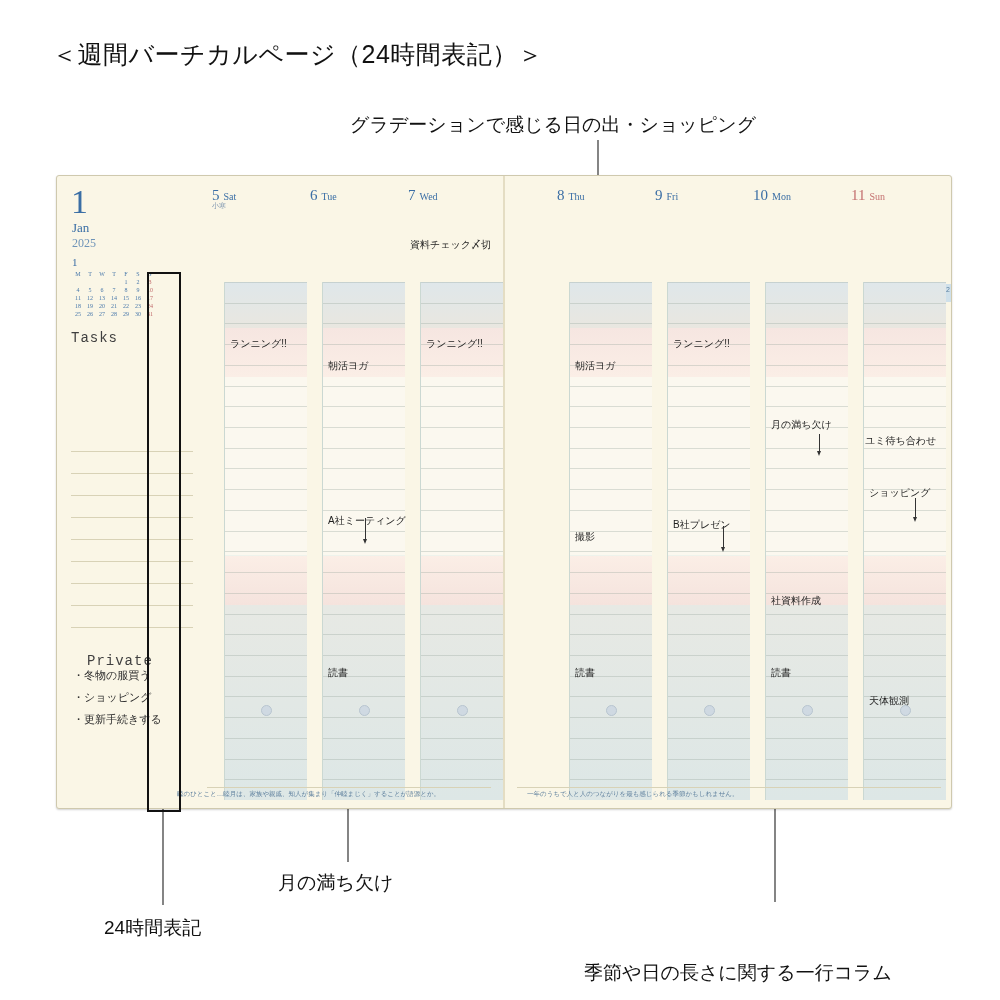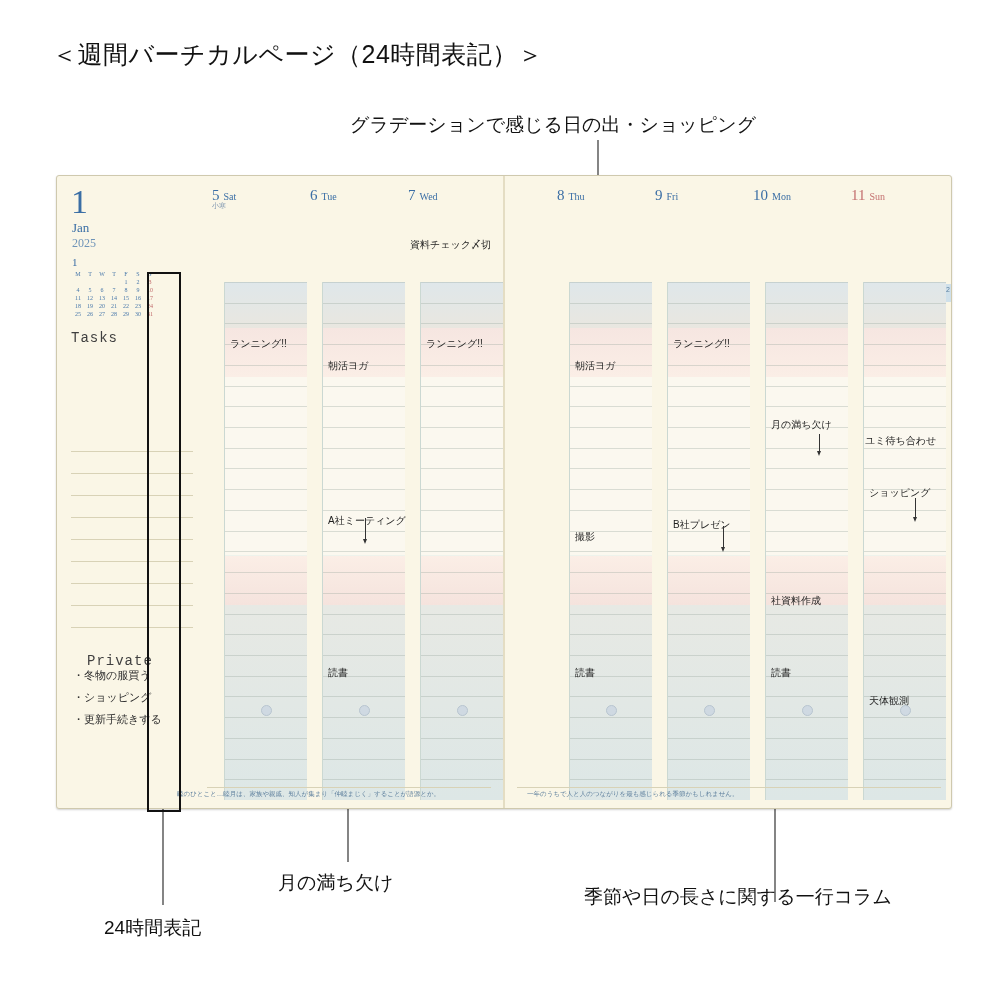--- a/index.html
+++ b/index.html
@@ -15,21 +15,21 @@
     position:absolute;left:52px;top:38px;
     font-size:25px;letter-spacing:0.5px;color:#111;
     white-space:nowrap;
   }
   .callout{
     position:absolute;font-size:19px;color:#111;white-space:nowrap;
   }
   #callout-gradient{left:350px;top:112px;}
   #callout-24h{left:104px;top:915px;}
   #callout-moon{left:278px;top:870px;}
-  #callout-column{left:584px;top:884px;}
+  #callout-column{left:584px;top:960px;}
   
   svg.leaders{position:absolute;left:0;top:0;width:1000px;height:1000px;}
 
   
   .spread{
     position:absolute;left:56px;top:175px;width:894px;height:632px;
     background:#faf6e6;
     border:1px solid #cfc9ae;
     border-radius:3px;
     box-shadow:0 1px 2px rgba(0,0,0,0.18);

